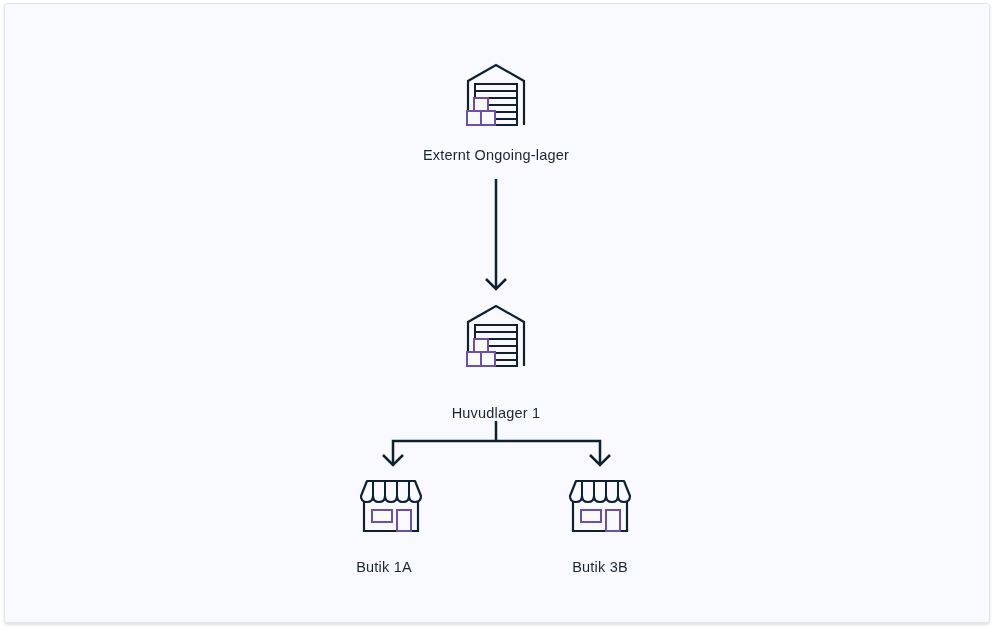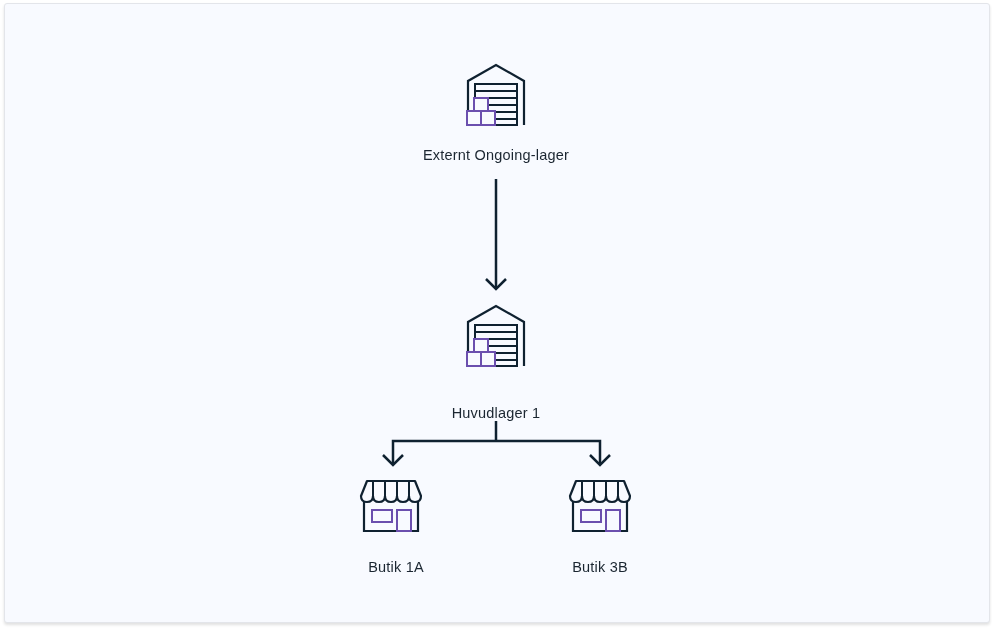--- a/index.html
+++ b/index.html
@@ -77,14 +77,14 @@
     <line x1="36" y1="0" x2="36" y2="15" stroke="#0f2130" stroke-width="2"></line>
     <line x1="48" y1="0" x2="48" y2="15" stroke="#0f2130" stroke-width="2"></line>
     <polyline points="3,21 3,50 57,50 57,21" fill="none" stroke="#0f2130" stroke-width="2.2"></polyline>
     <rect x="11" y="29" width="20" height="12" fill="none" stroke="#6b4fae" stroke-width="2"></rect>
     <rect x="36" y="29" width="14" height="21" fill="none" stroke="#6b4fae" stroke-width="2"></rect>
   </g>
 </svg>
 
 <div class="label" style="left:496px; top:147px;">Externt Ongoing-lager</div>
 <div class="label" style="left:496px; top:389px;margin-top:16px;">Huvudlager 1</div>
-<div class="label" style="left:396px; top:559px;">Butik 1A</div>
+<div class="label" style="left:384px; top:559px;">Butik 1A</div>
 <div class="label" style="left:600px; top:559px;">Butik 3B</div>
 
 </body></html>

